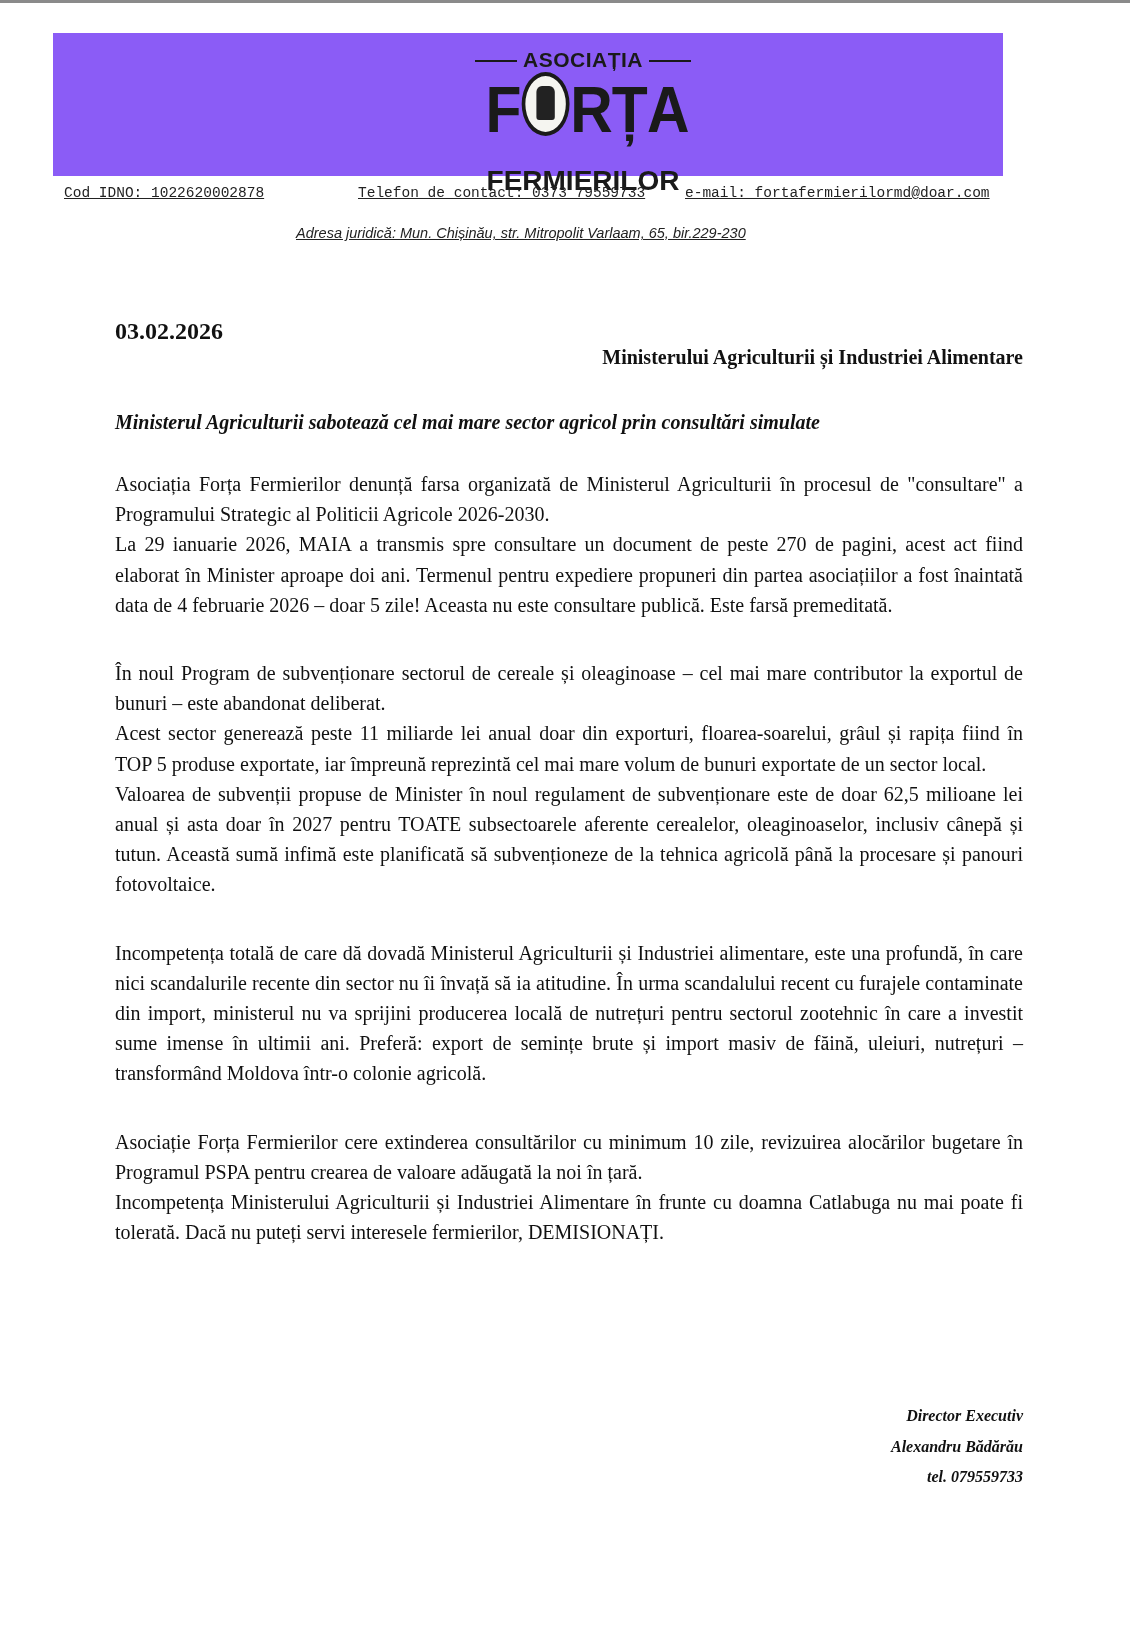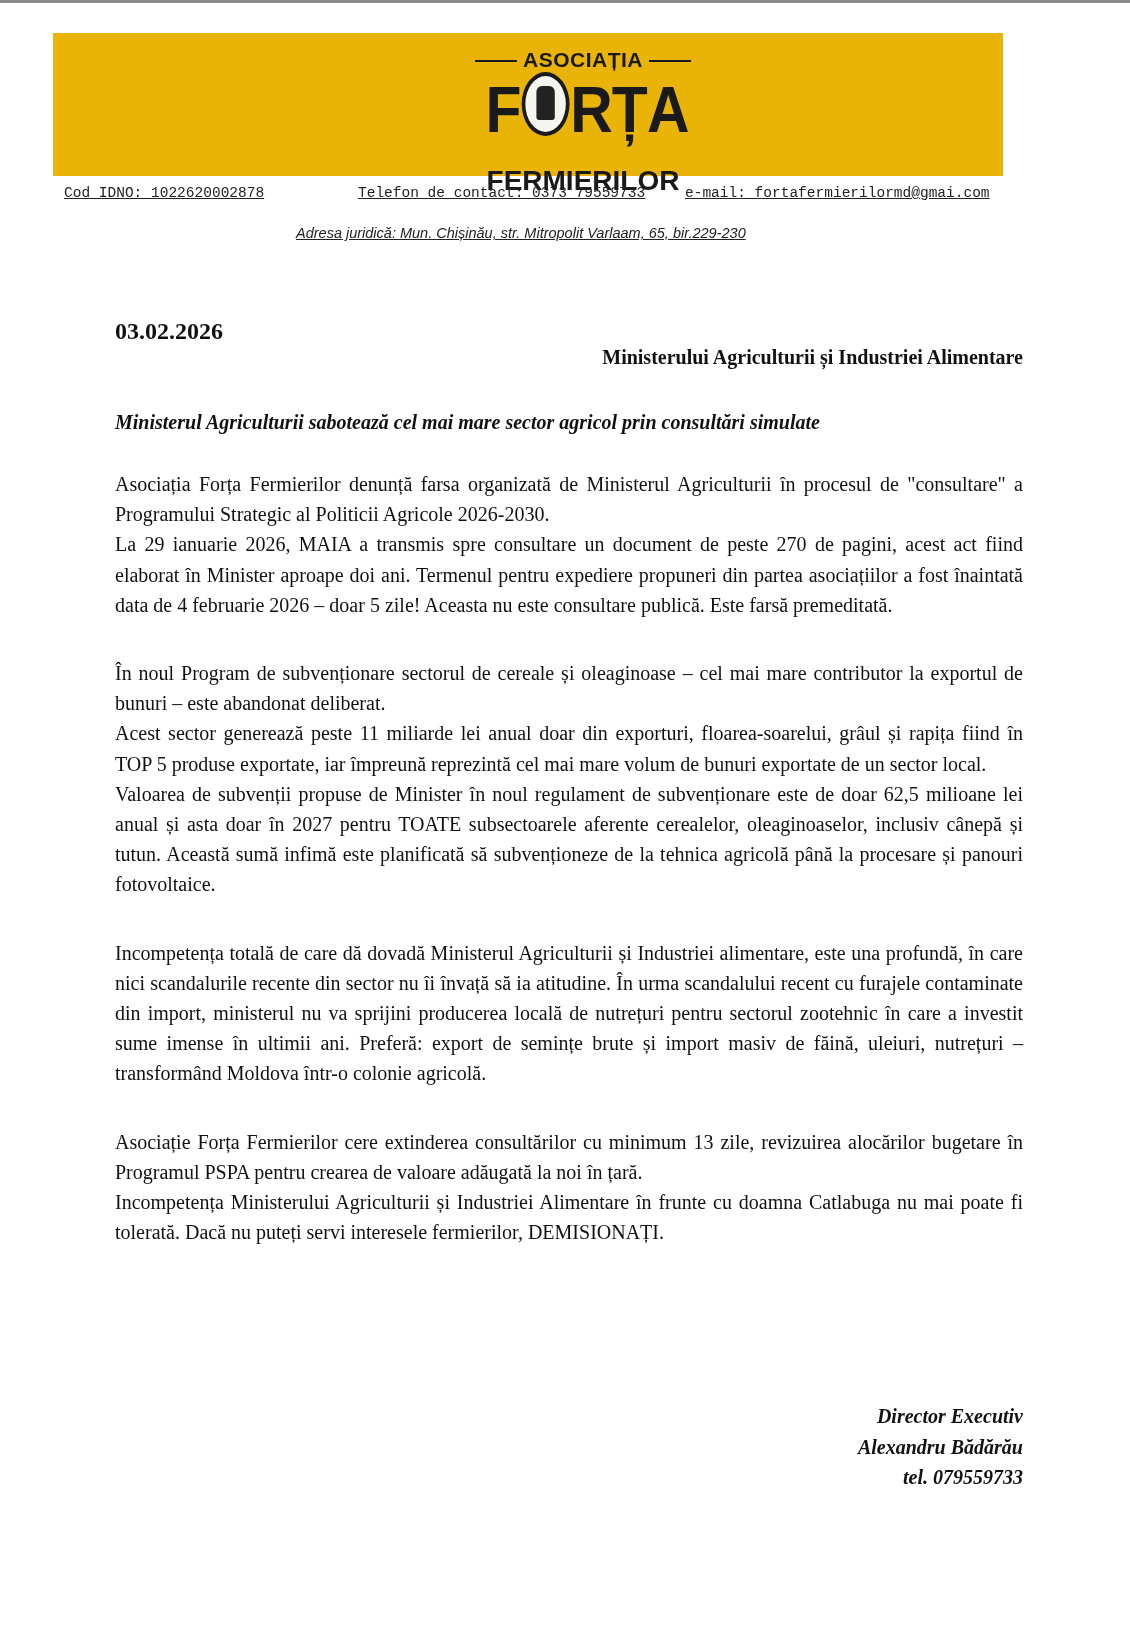--- a/index.html
+++ b/index.html
@@ -3,21 +3,21 @@
 <meta charset="utf-8">
 <style>
   html, body { margin: 0; padding: 0; }
   body {
     width: 1130px; height: 1648px; background: #ffffff; position: relative; overflow: hidden;
     font-family: "Liberation Serif", serif; color: #111;
   }
   .topline { position: absolute; left: 0; top: 0; width: 1130px; height: 3px; background: #8a8a8a; }
   .banner {
     position: absolute; left: 53px; top: 33px; width: 950px; height: 143px;
-    background: #eab308;
+    background: #8b5cf6;
   }
   .logo { position: absolute; left: 398px; top: 13px; width: 264px; height: 125px; }
   .logo-top {
     position: absolute; left: 0; top: 2px; width: 264px; text-align: center;
     font-family: "Liberation Sans", sans-serif; font-weight: bold; font-size: 21px; color: #1a1a1a;
     letter-spacing: 0.5px;
   }
   .logo-top .dash { display: inline-block; width: 42px; height: 2px; background: #1a1a1a; vertical-align: middle; margin: 0 6px; }
   .logo-main {
     position: absolute; left: 16px; top: 26px; width: 240px; text-align: center;
@@ -46,56 +46,56 @@
   .addr { position: absolute; left: 296px; top: 225px; font-family: "Liberation Sans", sans-serif; font-size: 14.5px; color: #222; text-decoration: underline; white-space: nowrap; font-style: italic; }
 
   .date { position: absolute; left: 115px; top: 318px; font-weight: bold; font-size: 24px; }
   .recipient { position: absolute; right: 107px; top: 346px; font-weight: bold; font-size: 20px; white-space: nowrap; }
   .subject { position: absolute; left: 115px; top: 411px; font-weight: bold; font-style: italic; font-size: 20px; white-space: nowrap; }
 
   .body { position: absolute; left: 115px; top: 469px; width: 908px; font-size: 20px; line-height: 30.2px; }
   .body p { margin: 0; text-align: justify; }
   .body p.gap { margin-top: 38px; }
 
-  .sig { position: absolute; right: 107px; top: 1401px; text-align: right; font-weight: bold; font-style: italic; font-size: 20px; line-height: 30.5px; }
+  .sig { position: absolute; right: 107px; top: 1401px; text-align: right; font-weight: bold; font-style: italic; font-size: 16px; line-height: 30.5px; }
 </style>
 </head>
 <body>
 
 <div class="topline"></div>
 
 <div class="banner">
   <div class="logo">
     <div class="logo-top">
       <span class="dash"></span><span>ASOCIAȚIA</span><span class="dash"></span>
     </div>
     <div class="logo-main">
       <span>F</span><span class="fist"></span><span>RȚA</span>
     </div>
     <div class="logo-sub">FERMIERILOR</div>
   </div>
 </div>
 
 <div class="contact c1">Cod IDNO:  1022620002878</div>
 <div class="contact c2">Telefon de contact:  0373 79559733</div>
-<div class="contact c3">e-mail: fortafermierilormd@gmai.com</div>
+<div class="contact c3">e-mail: fortafermierilormd@doar.com</div>
 <div class="addr">Adresa juridică: Mun. Chișinău, str. Mitropolit Varlaam, 65, bir.229-230</div>
 
 <div class="date">03.02.2026</div>
 <div class="recipient">Ministerului Agriculturii și Industriei Alimentare</div>
 <div class="subject">Ministerul Agriculturii sabotează cel mai mare sector agricol prin consultări simulate</div>
 
 <div class="body">
   <p>Asociația Forța Fermierilor denunță farsa organizată de Ministerul Agriculturii în procesul de "consultare" a Programului Strategic al Politicii Agricole 2026-2030.</p>
   <p>La 29 ianuarie 2026, MAIA a transmis spre consultare un document de peste 270 de pagini, acest act fiind elaborat în Minister aproape doi ani. Termenul pentru expediere propuneri din partea asociațiilor a fost înaintată data de 4 februarie 2026 – doar 5 zile! Aceasta nu este consultare publică. Este farsă premeditată.</p>
   <p class="gap">În noul Program de subvenționare sectorul de cereale și oleaginoase – cel mai mare contributor la exportul de bunuri – este abandonat deliberat.</p>
   <p>Acest sector generează peste 11 miliarde lei anual doar din exporturi, floarea-soarelui, grâul și rapița fiind în TOP 5 produse exportate, iar împreună reprezintă cel mai mare volum de bunuri exportate de un sector local.</p>
   <p>Valoarea de subvenții propuse de Minister în noul regulament de subvenționare este de doar 62,5 milioane lei anual și asta doar în 2027 pentru TOATE subsectoarele aferente cerealelor, oleaginoaselor, inclusiv cânepă și tutun. Această sumă infimă este planificată să subvenționeze de la tehnica agricolă până la procesare și panouri fotovoltaice.</p>
   <p class="gap">Incompetența totală de care dă dovadă Ministerul Agriculturii și Industriei alimentare, este una profundă, în care nici scandalurile recente din sector nu îi învață să ia atitudine. În urma scandalului recent cu furajele contaminate din import, ministerul nu va sprijini producerea locală de nutrețuri pentru sectorul zootehnic în care a investit sume imense în ultimii ani. Preferă: export de semințe brute și import masiv de făină, uleiuri, nutrețuri – transformând Moldova într-o colonie agricolă.</p>
-  <p class="gap">Asociație Forța Fermierilor cere extinderea consultărilor cu minimum 13 zile, revizuirea alocărilor bugetare în Programul PSPA pentru crearea de valoare adăugată la noi în țară.</p>
+  <p class="gap">Asociație Forța Fermierilor cere extinderea consultărilor cu minimum 10 zile, revizuirea alocărilor bugetare în Programul PSPA pentru crearea de valoare adăugată la noi în țară.</p>
   <p>Incompetența Ministerului Agriculturii și Industriei Alimentare în frunte cu doamna Catlabuga nu mai poate fi tolerată. Dacă nu puteți servi interesele fermierilor, DEMISIONAȚI.</p>
 </div>
 
 <div class="sig">
   <div>Director Executiv</div>
   <div>Alexandru Bădărău</div>
   <div>tel. 079559733</div>
 </div>
 
 </body></html>

